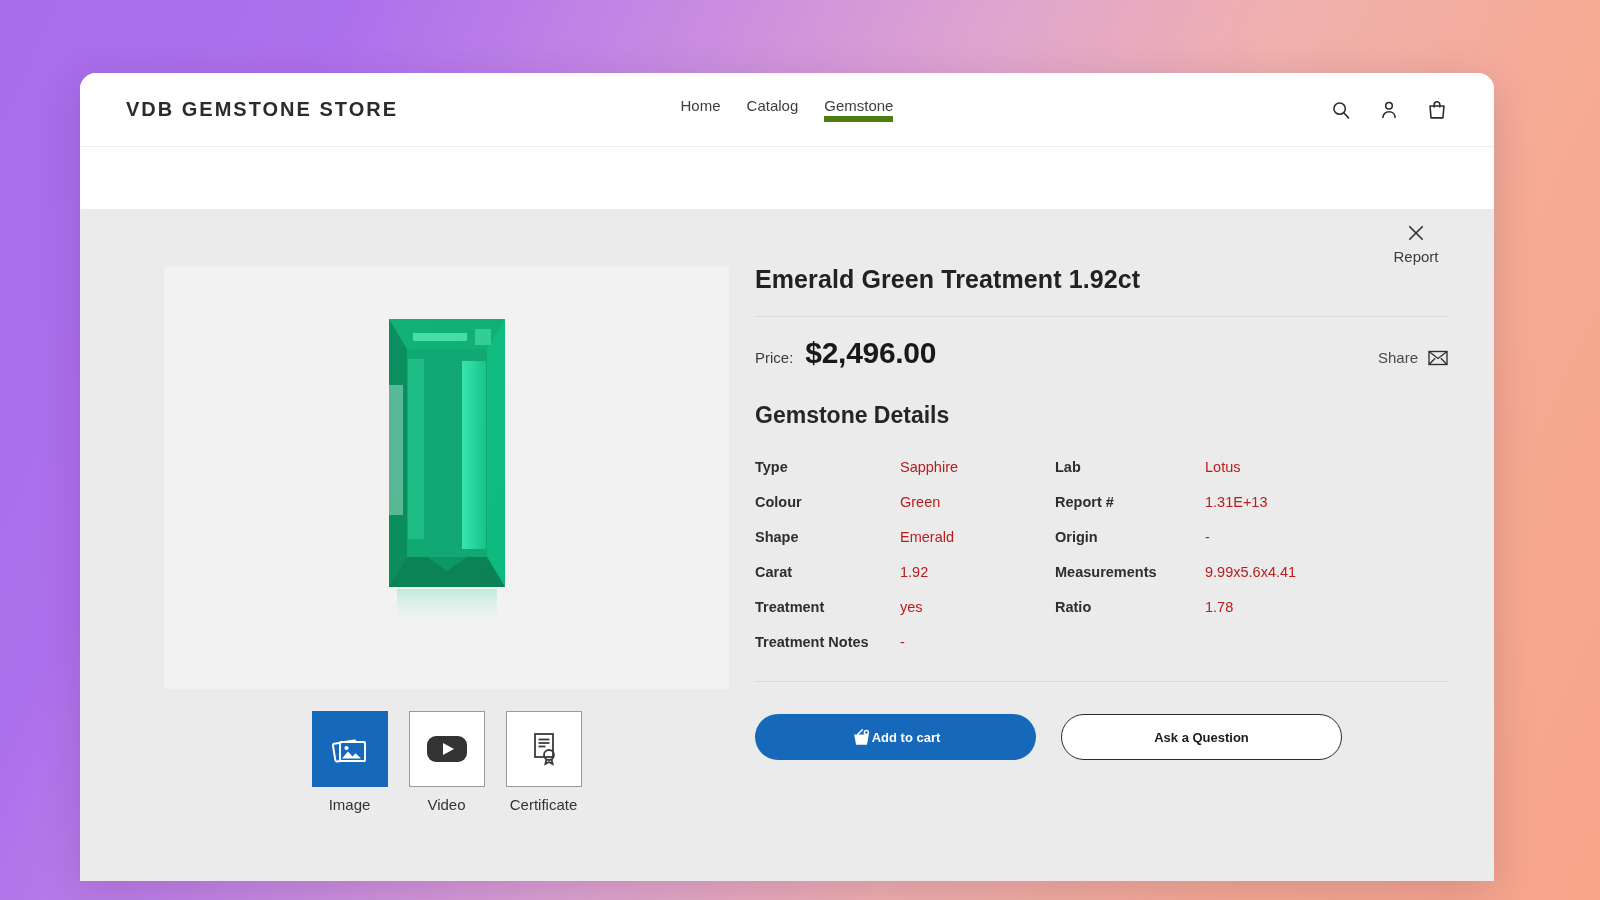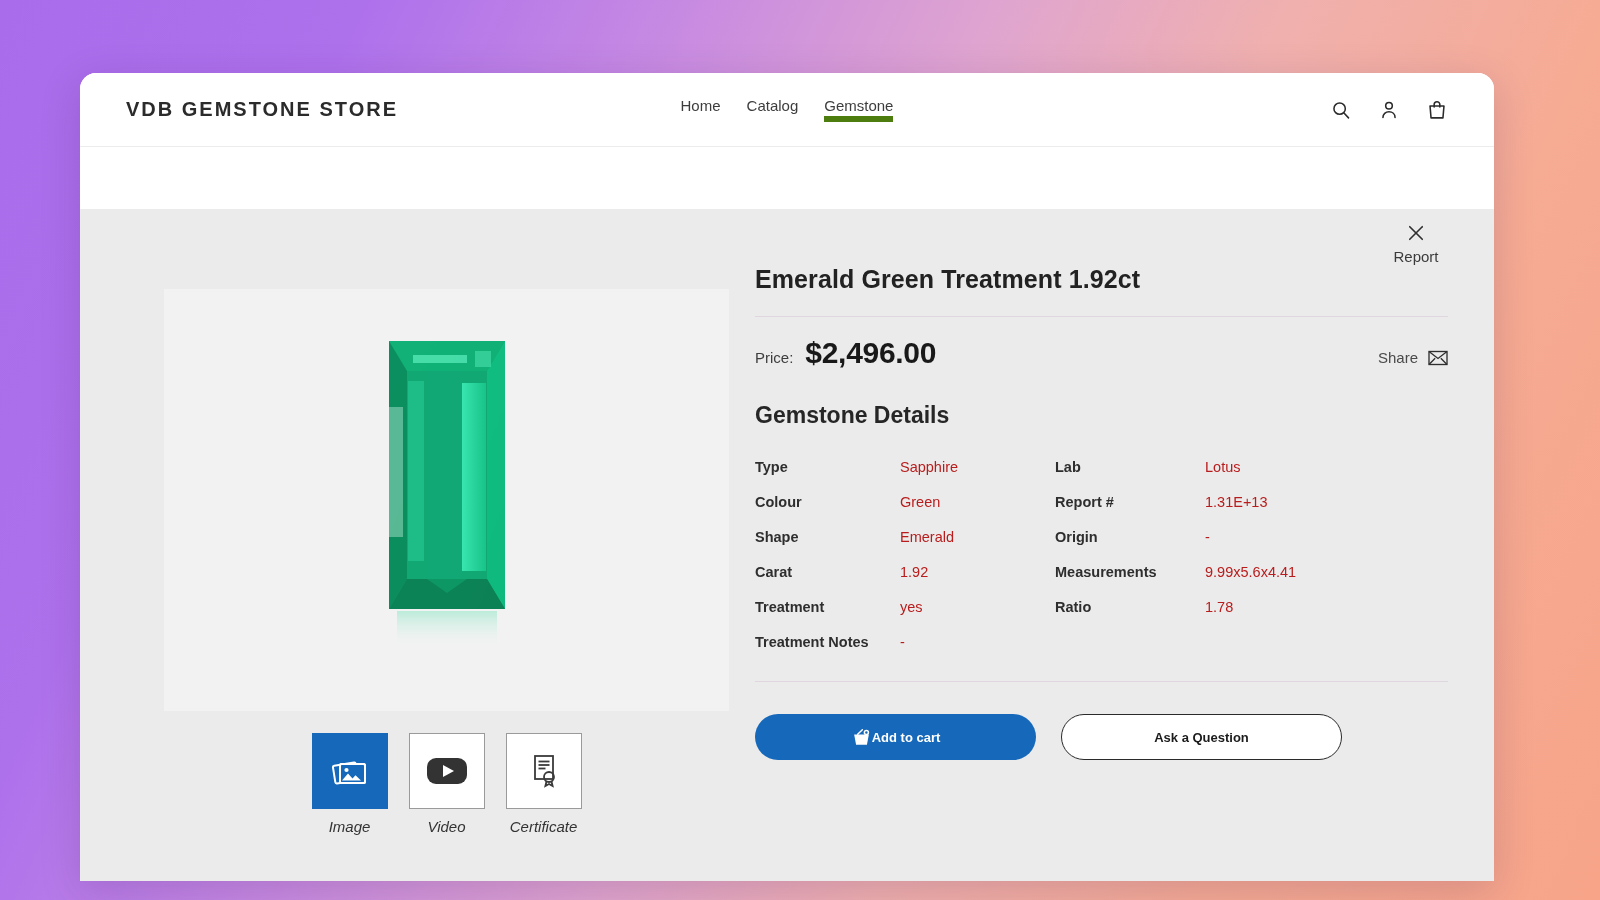--- a/index.html
+++ b/index.html
@@ -112,23 +112,22 @@
     display: block;
   }
   .close-label {
     font-size: 15px;
     color: #3b3b3b;
   }
 
   
   .gallery {
     width: 610px;
-    padding-top: 80px;
+    padding-top: 58px;
     flex: none;
-    font-style: italic;
   }
   .hero-frame {
     width: 565px;
     height: 422px;
     background: #f2f2f2;
     margin-left: 38px;
     position: relative;
     overflow: hidden;
   }
   .gem-wrap {

